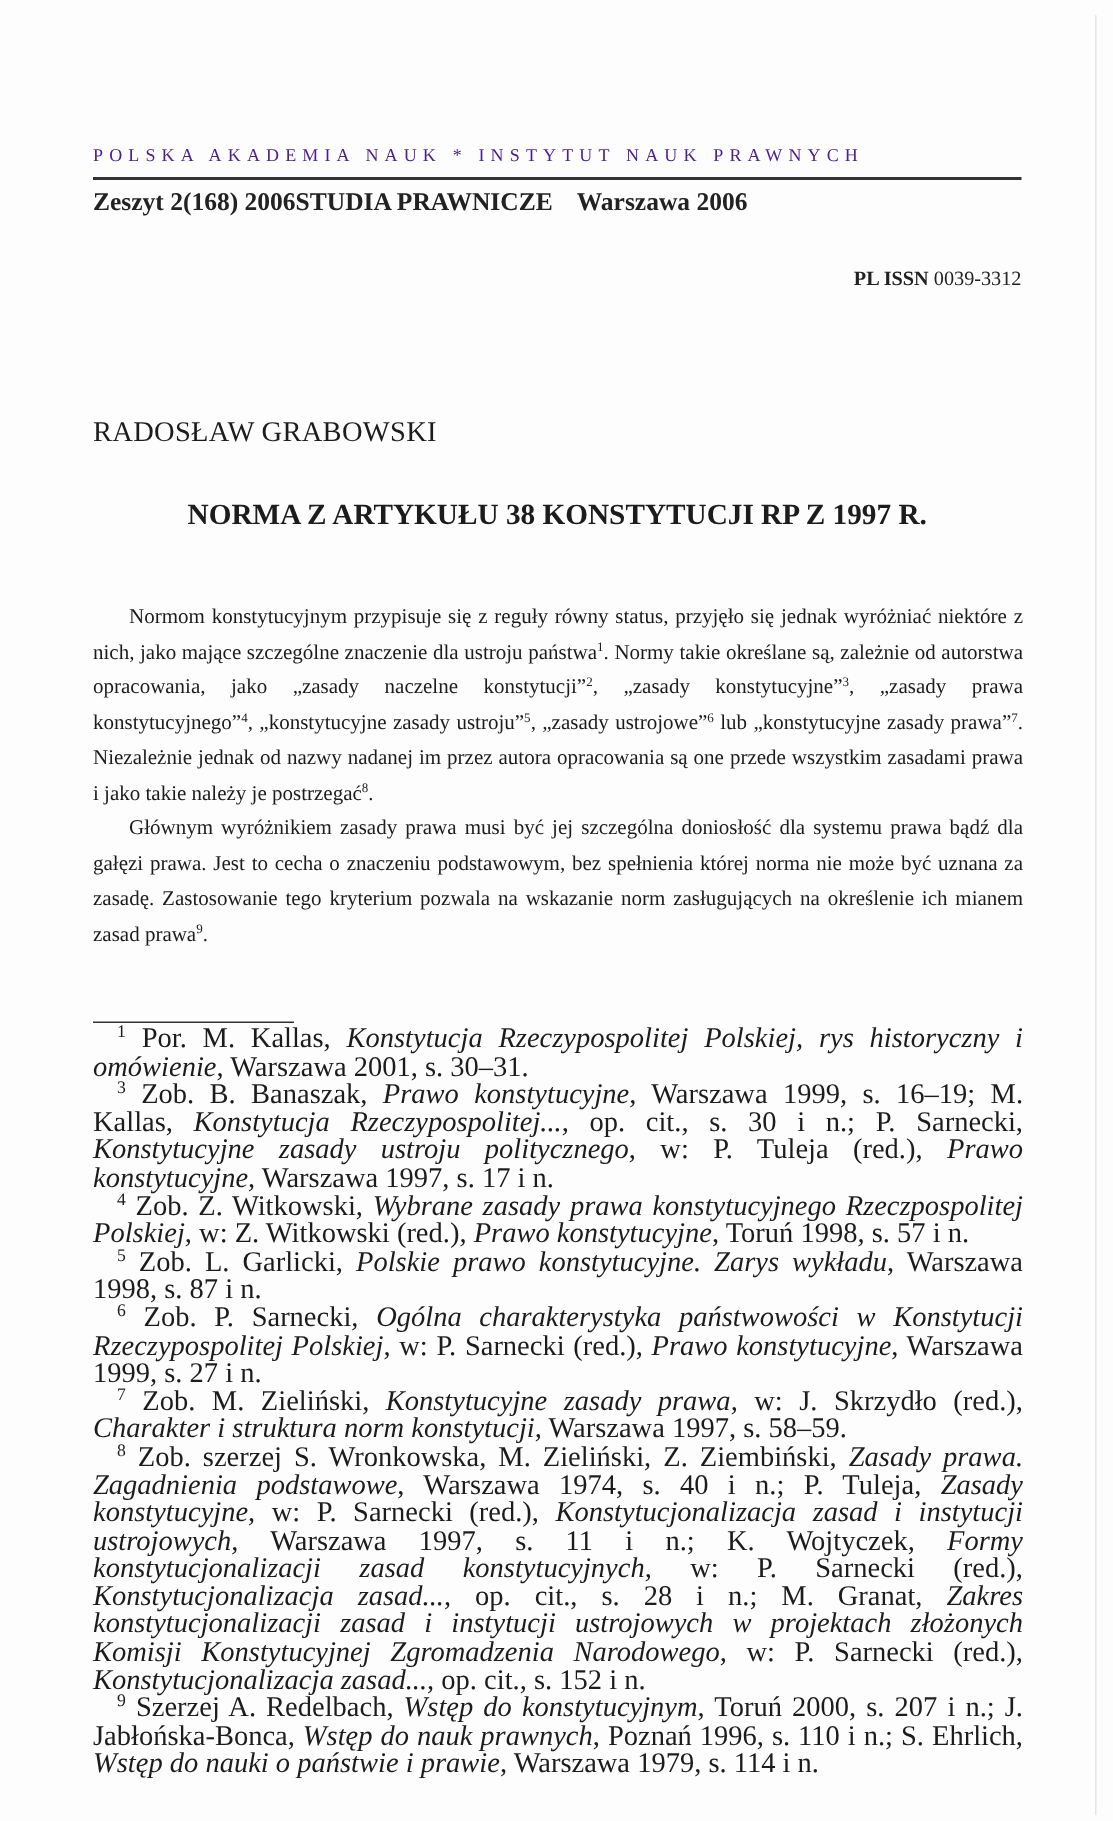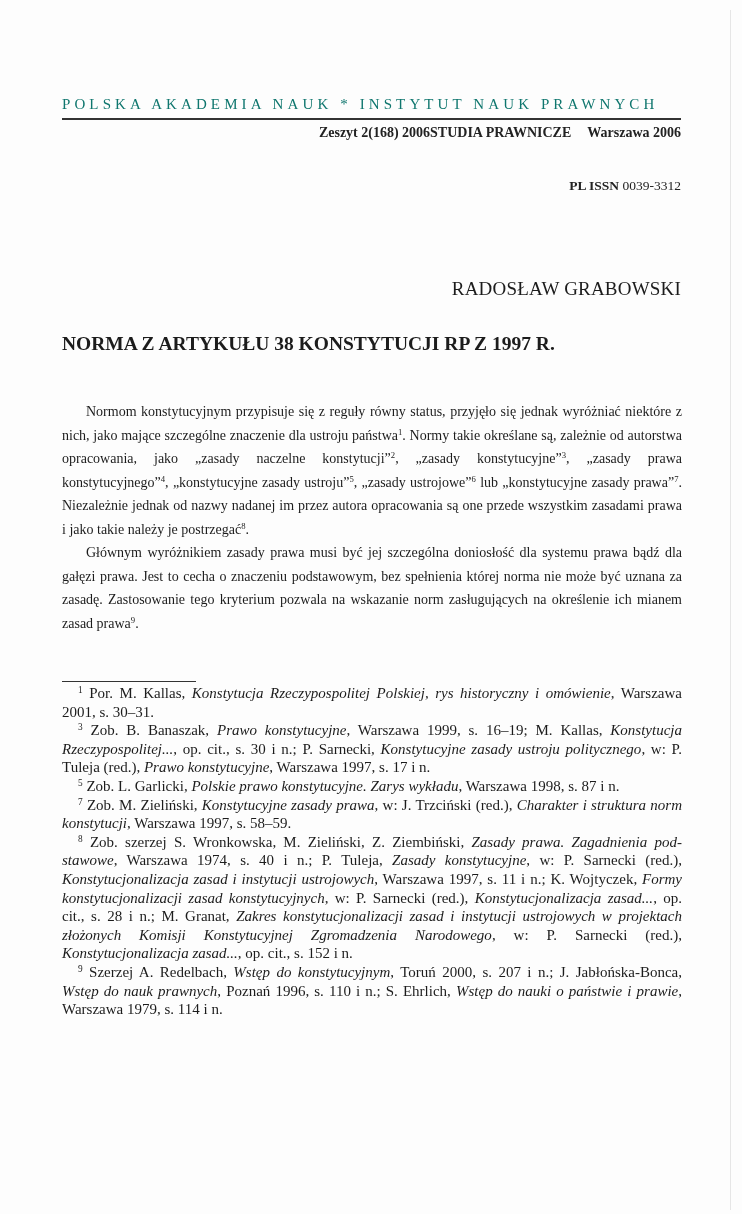--- a/index.html
+++ b/index.html
@@ -21,68 +21,68 @@
       top: 10px;
       width: 1px;
       height: 1200px;
       background: #e6e6e6;
     }
     .header-top {
       position: absolute;
       left: 62px;
       width: 620px;
       top: 96px;
-      font-size: 15px;
+      font-size: 12px;
       letter-spacing: 4.1px;
       white-space: nowrap;
-      color: #0f766e;
+      color: #4c1d95;
     }
     .header-rule {
       position: absolute;
       left: 62px;
       width: 619px;
       top: 118px;
       height: 1.5px;
       background: #333;
     }
     .header-meta {
       position: absolute;
       left: 62px;
       width: 619px;
       top: 125px;
       display: flex;
-      justify-content: flex-end;
+      justify-content: flex-start;
       font-weight: bold;
-      font-size: 14px;
+      font-size: 17px;
       color: #222;
     }
     .header-meta .journal { margin-right: 16px; }
     .issn {
       position: absolute;
       right: 61px;
       top: 178px;
       font-size: 13.5px;
       color: #222;
     }
     .issn b { font-weight: bold; }
     .author {
       position: absolute;
       left: 62px;
       width: 619px;
       top: 278px;
-      text-align: right;
+      text-align: left;
       font-size: 19px;
       letter-spacing: 0.2px;
     }
     .title {
       position: absolute;
       left: 62px;
       width: 619px;
       top: 332px;
-      text-align: left;
+      text-align: center;
       font-size: 19.5px;
       font-weight: bold;
       line-height: 23px;
     }
     .body-text {
       position: absolute;
       left: 62px;
       width: 620px;
       top: 400px;
       font-size: 14px;
@@ -105,21 +105,21 @@
       top: 681px;
       width: 134px;
       height: 1px;
       background: #333;
     }
     .footnotes {
       position: absolute;
       left: 62px;
       width: 620px;
       top: 684px;
-      font-size: 15px;
+      font-size: 19px;
       line-height: 18.6px;
       text-align: justify;
     }
     .footnotes .fn {
       margin: 0;
       text-indent: 16px;
     }
     .footnotes i { font-style: italic; }
   </style>
 </head>
@@ -143,17 +143,19 @@
 
 <div class="body-text" id="body-text">
     <p><span>Normom konstytucyjnym przypisuje się z reguły równy status, przyjęło się jed­nak wyróżniać niektóre z nich, jako mające szczególne znaczenie dla ustroju pań­stwa</span><sup>1</sup><span>. Normy takie określane są, zależnie od autorstwa opracowania, jako „zasady naczelne konstytucji”</span><sup>2</sup><span>, „zasady konstytucyjne”</span><sup>3</sup><span>, „zasady prawa konstytucyjnego”</span><sup>4</sup><span>, „konstytucyjne zasady ustroju”</span><sup>5</sup><span>, „zasady ustrojowe”</span><sup>6</sup><span> lub „konstytucyjne zasady prawa”</span><sup>7</sup><span>. Niezależnie jednak od nazwy nadanej im przez autora opracowania są one przede wszystkim zasadami prawa i jako takie należy je postrzegać</span><sup>8</sup><span>.</span></p>
     <p><span>Głównym wyróżnikiem zasady prawa musi być jej szczególna doniosłość dla systemu prawa bądź dla gałęzi prawa. Jest to cecha o znaczeniu podstawowym, bez spełnienia której norma nie może być uznana za zasadę. Zastosowanie tego kryterium pozwala na wskazanie norm zasługujących na określenie ich mianem zasad prawa</span><sup>9</sup><span>.</span></p>
   </div>
 
 <div class="fn-rule"></div>
 <div class="footnotes" id="footnotes">
     <p class="fn"><sup>1</sup> <span>Por. M. Kallas, </span><i>Konstytucja Rzeczypospolitej Polskiej, rys historyczny i omówienie</i><span>, Warszawa 2001, s. 30–31.</span></p>
     <p class="fn"><sup>3</sup> <span>Zob. B. Banaszak, </span><i>Prawo konstytucyjne</i><span>, Warszawa 1999, s. 16–19; M. Kallas, </span><i>Konstytucja Rzeczypospolitej...</i><span>, op. cit., s. 30 i n.; P. Sarnecki, </span><i>Konstytucyjne zasady ustroju politycznego</i><span>, w: P. Tuleja (red.), </span><i>Prawo konstytucyjne</i><span>, Warszawa 1997, s. 17 i n.</span></p>
+    <p class="fn"><sup>4</sup> <span>Zob. Z. Witkowski, </span><i>Wybrane zasady prawa konstytucyjnego Rzeczpospolitej Polskiej</i><span>, w: Z. Witkowski (red.), </span><i>Prawo konstytucyjne</i><span>, Toruń 1998, s. 57 i n.</span></p>
     <p class="fn"><sup>5</sup> <span>Zob. L. Garlicki, </span><i>Polskie prawo konstytucyjne. Zarys wykładu</i><span>, Warszawa 1998, s. 87 i n.</span></p>
-    <p class="fn"><sup>7</sup> <span>Zob. M. Zieliński, </span><i>Konstytucyjne zasady prawa</i><span>, w: J. Trzciński (red.), </span><i>Charakter i struktura norm konstytucji</i><span>, Warszawa 1997, s. 58–59.</span></p>
+    <p class="fn"><sup>6</sup> <span>Zob. P. Sarnecki, </span><i>Ogólna charakterystyka państwowości w Konstytucji Rzeczypospolitej Polskiej</i><span>, w: P. Sarnecki (red.), </span><i>Prawo konstytucyjne</i><span>, Warszawa 1999, s. 27 i n.</span></p>
+    <p class="fn"><sup>7</sup> <span>Zob. M. Zieliński, </span><i>Konstytucyjne zasady prawa</i><span>, w: J. Skrzydło (red.), </span><i>Charakter i struktura norm konstytucji</i><span>, Warszawa 1997, s. 58–59.</span></p>
     <p class="fn"><sup>8</sup> <span>Zob. szerzej S. Wronkowska, M. Zieliński, Z. Ziembiński, </span><i>Zasady prawa. Zagadnienia pod­stawowe</i><span>, Warszawa 1974, s. 40 i n.; P. Tuleja, </span><i>Zasady konstytucyjne</i><span>, w: P. Sarnecki (red.), </span><i>Konstytucjonalizacja zasad i instytucji ustrojowych</i><span>, Warszawa 1997, s. 11 i n.; K. Wojtyczek, </span><i>Formy konstytucjonalizacji zasad konstytucyjnych</i><span>, w: P. Sarnecki (red.), </span><i>Konstytucjonalizacja zasad...</i><span>, op. cit., s. 28 i n.; M. Granat, </span><i>Zakres konstytucjonalizacji zasad i instytucji ustrojowych w projektach złożo­nych Komisji Konstytucyjnej Zgromadzenia Narodowego</i><span>, w: P. Sarnecki (red.), </span><i>Konstytucjonalizacja zasad...</i><span>, op. cit., s. 152 i n.</span></p>
     <p class="fn"><sup>9</sup> <span>Szerzej A. Redelbach, </span><i>Wstęp do konstytucyjnym</i><span>, Toruń 2000, s. 207 i n.; J. Jabłońska-Bonca, </span><i>Wstęp do nauk prawnych</i><span>, Poznań 1996, s. 110 i n.; S. Ehrlich, </span><i>Wstęp do nauki o państwie i prawie</i><span>, Warszawa 1979, s. 114 i n.</span></p>
   </div>
 
 </body></html>

